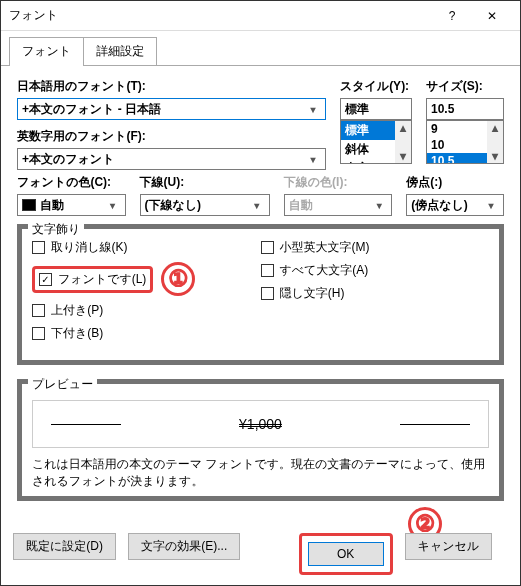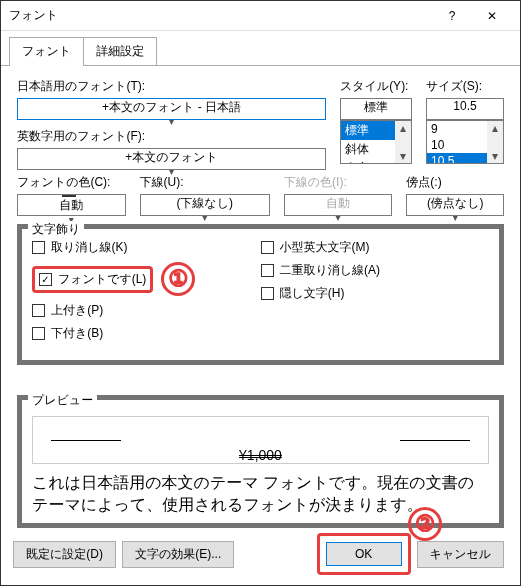--- a/index.html
+++ b/index.html
@@ -6,48 +6,48 @@
 body { background: #fff; width: 521px; height: 586px; border: 1px solid #333; position: relative; }
 .titlebar { height: 30px; display: flex; align-items: center; padding: 0 8px; border-bottom: 1px solid #ddd; }
 .titlebar .title { flex: 1; }
 .titlebar .btn { width: 40px; height: 28px; display: flex; align-items: center; justify-content: center; }
 .tabs { display: flex; padding: 6px 8px 0 8px; border-bottom: 1px solid #aaa; }
 .tab { padding: 5px 12px; border: 1px solid #aaa; border-bottom: none; background: #fff; margin-right: -1px; position: relative; }
 .tab.active { background: #fff; z-index: 2; }
 .tab.active::after { content:''; position:absolute; left:0; right:0; bottom:-1px; height:1px; background:#fff; }
 .content { padding: 12px 16px; }
 .row { display: flex; gap: 14px; margin-bottom: 4px; }
-.col { display: flex; flex-direction: column; }
+.col { display: flex; flex-direction: column; font-weight: bold; }
 .label { margin-bottom: 3px; }
-.select { border: 1px solid #7a7a7a; height: 22px; display: flex; align-items: center; padding: 0 4px; position: relative; background: #fff; flex-direction: column; }
+.select { border: 1px solid #7a7a7a; height: 22px; display: flex; align-items: center; padding: 0 4px; position: relative; background: #fff; }
 .select.blue { border: 1px solid #0078d7; }
 .select .val { flex: 1; }
 .select .arrow { width: 16px; text-align: center; color: #555; font-size: 10px; }
 .listbox { border: 1px solid #7a7a7a; height: 44px; overflow: hidden; position: relative; }
 .listbox .item { padding: 1px 4px; }
 .listbox .item.sel { background: #0078d7; color: #fff; }
 .listbox .scroll { position: absolute; right: 0; top: 0; bottom: 0; width: 16px; background: #f0f0f0; display:flex; flex-direction:column; justify-content:space-between; align-items:center; font-size:9px; color:#555; }
 .section-title { margin: 10px 0 4px; }
 .disabled { color: #aaa; }
 .groupbox { border: 5px solid #737373; margin-top: 8px; position: relative; padding: 10px 10px 6px; }
 .groupbox > .legend { position: absolute; top: -8px; left: 6px; background: #fff; padding: 0 4px; }
 .cb-row { display: flex; margin-bottom: 6px; }
 .cb-col { flex: 1; text-align: center; }
 .cb { display: flex; align-items: center; gap: 6px; margin-bottom: 6px; }
 .cb .box { width: 13px; height: 13px; border: 1px solid #333; display:flex; align-items:center; justify-content:center; font-size:10px; }
 .callout-red { border: 3px solid #e53e3e; border-radius: 4px; padding: 2px 4px; }
 .callout-num { font-size: 30px; font-weight: bold; color: #e53e3e; -webkit-text-stroke: 1px #e53e3e; }
 .callout-circle { display:inline-flex; width:34px; height:34px; border:3px solid #e53e3e; border-radius:50%; align-items:center; justify-content:center; }
-.preview-box { border: 1px solid #ccc; height: 48px; display:flex; align-items:flex-end; justify-content:center; margin-top: 6px; position:relative; }
+.preview-box { border: 1px solid #ccc; height: 48px; display:flex; align-items:center; justify-content:center; margin-top: 6px; position:relative; }
 .preview-box::before, .preview-box::after { content:''; position:absolute; top:50%; width:70px; height:1px; background:#000; }
 .preview-box::before { left: 18px; }
 .preview-box::after { right: 18px; }
 .strike { text-decoration: line-through; text-decoration-style: double; font-size: 14px; }
-.note { font-size: 16px; margin-top: 8px; line-height: 1.4; }
-.footer { position: absolute; bottom: 10px; left: 12px; right: 16px; display: flex; align-items: center; gap: 6px; }
+.note { font-size: 12px; margin-top: 8px; line-height: 1.4; }
+.footer { position: absolute; bottom: 10px; left: 12px; right: 28px; display: flex; align-items: flex-start; gap: 12px; }
 .btn-std { border: 1px solid #adadad; background: #e1e1e1; padding: 4px 12px; min-width: 76px; text-align: center; }
 .btn-default { border: 1px solid #0078d7; background: #e1e1e1; }
 .spacer { flex: 1; }
 </style>
 </head>
 <body>
 
 <div class="titlebar">
   <span class="title">フォント</span>
   <div class="btn">?</div>
@@ -166,31 +166,31 @@
             <span>下付き(B)</span>
           </div>
       </div>
       <div class="cb-col">
         <div class="cb">
             <span class="box"></span>
             <span>小型英大文字(M)</span>
           </div>
         <div class="cb">
             <span class="box"></span>
-            <span>二重取り消し線(A)</span>
+            <span>すべて大文字(A)</span>
           </div>
         <div class="cb">
             <span class="box"></span>
             <span>隠し文字(H)</span>
           </div>
       </div>
     </div>
   </div>
 
-  <div class="groupbox" style="margin-top:30px">
+  <div class="groupbox" style="margin-top:14px">
     <span class="legend">プレビュー</span>
     <div class="preview-box">
       <span class="strike">¥1,000</span>
     </div>
     <div class="note">これは日本語用の本文のテーマ フォントです。現在の文書のテーマによって、使用されるフォントが決まります。</div>
   </div>
 
 </div>
 
 <div style="position:absolute; right:78px; bottom:44px">

